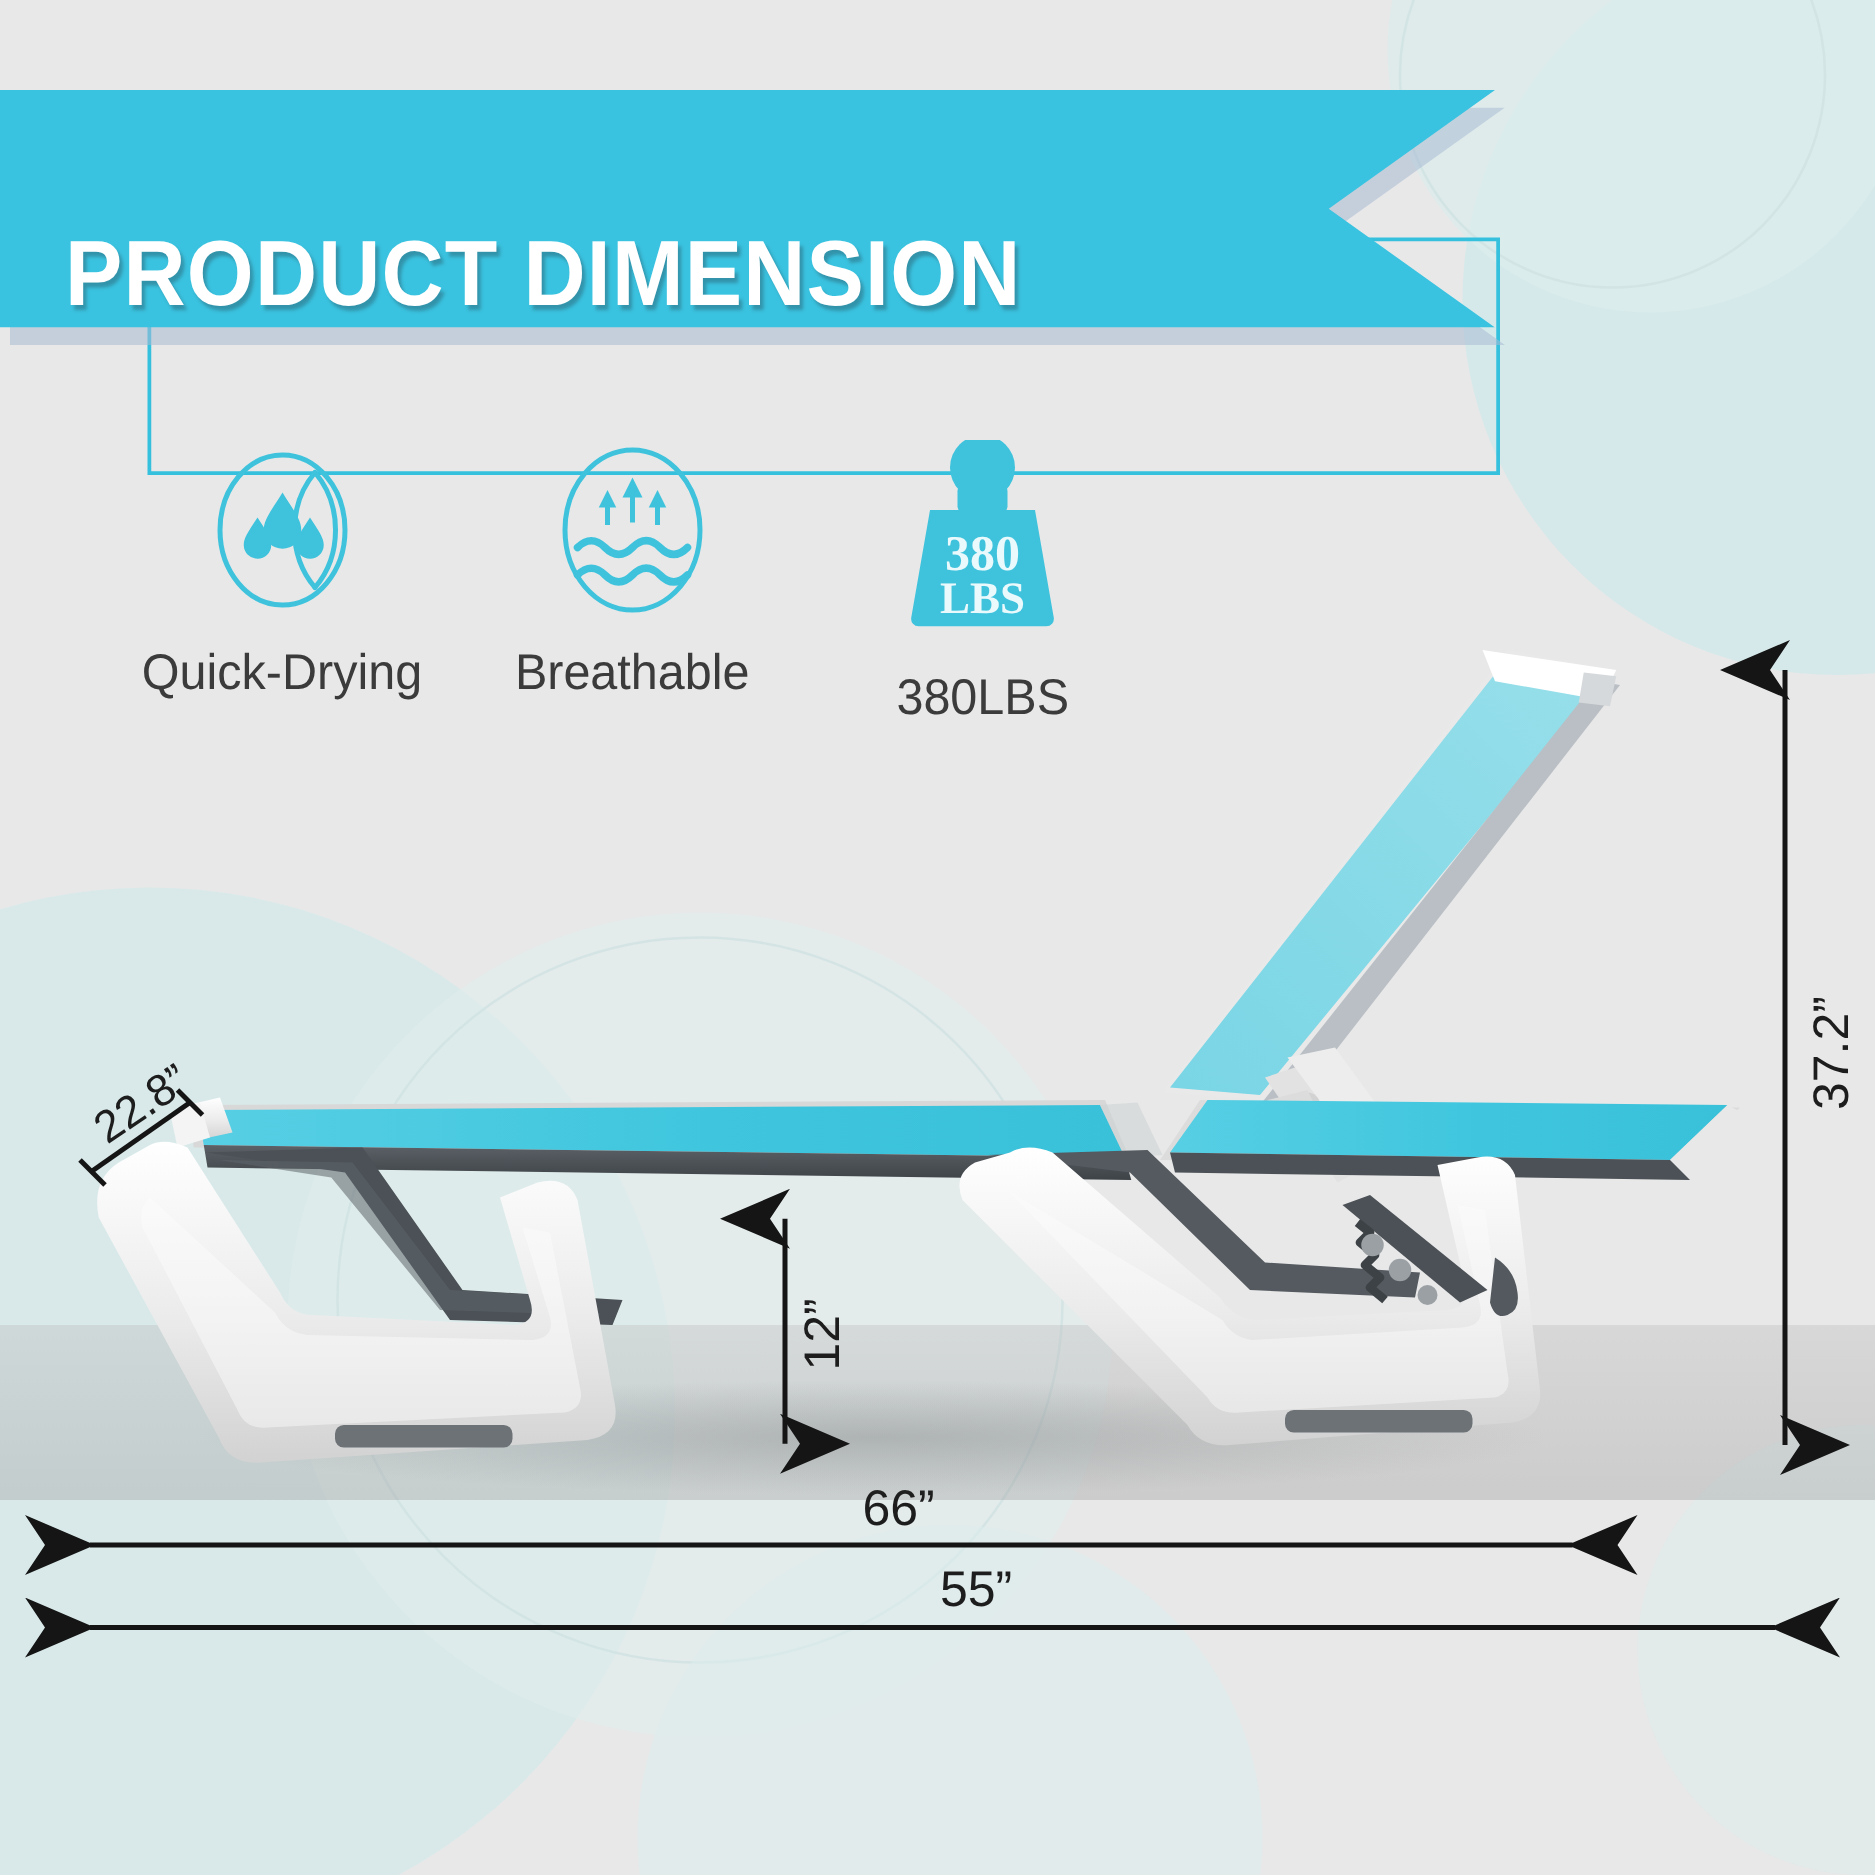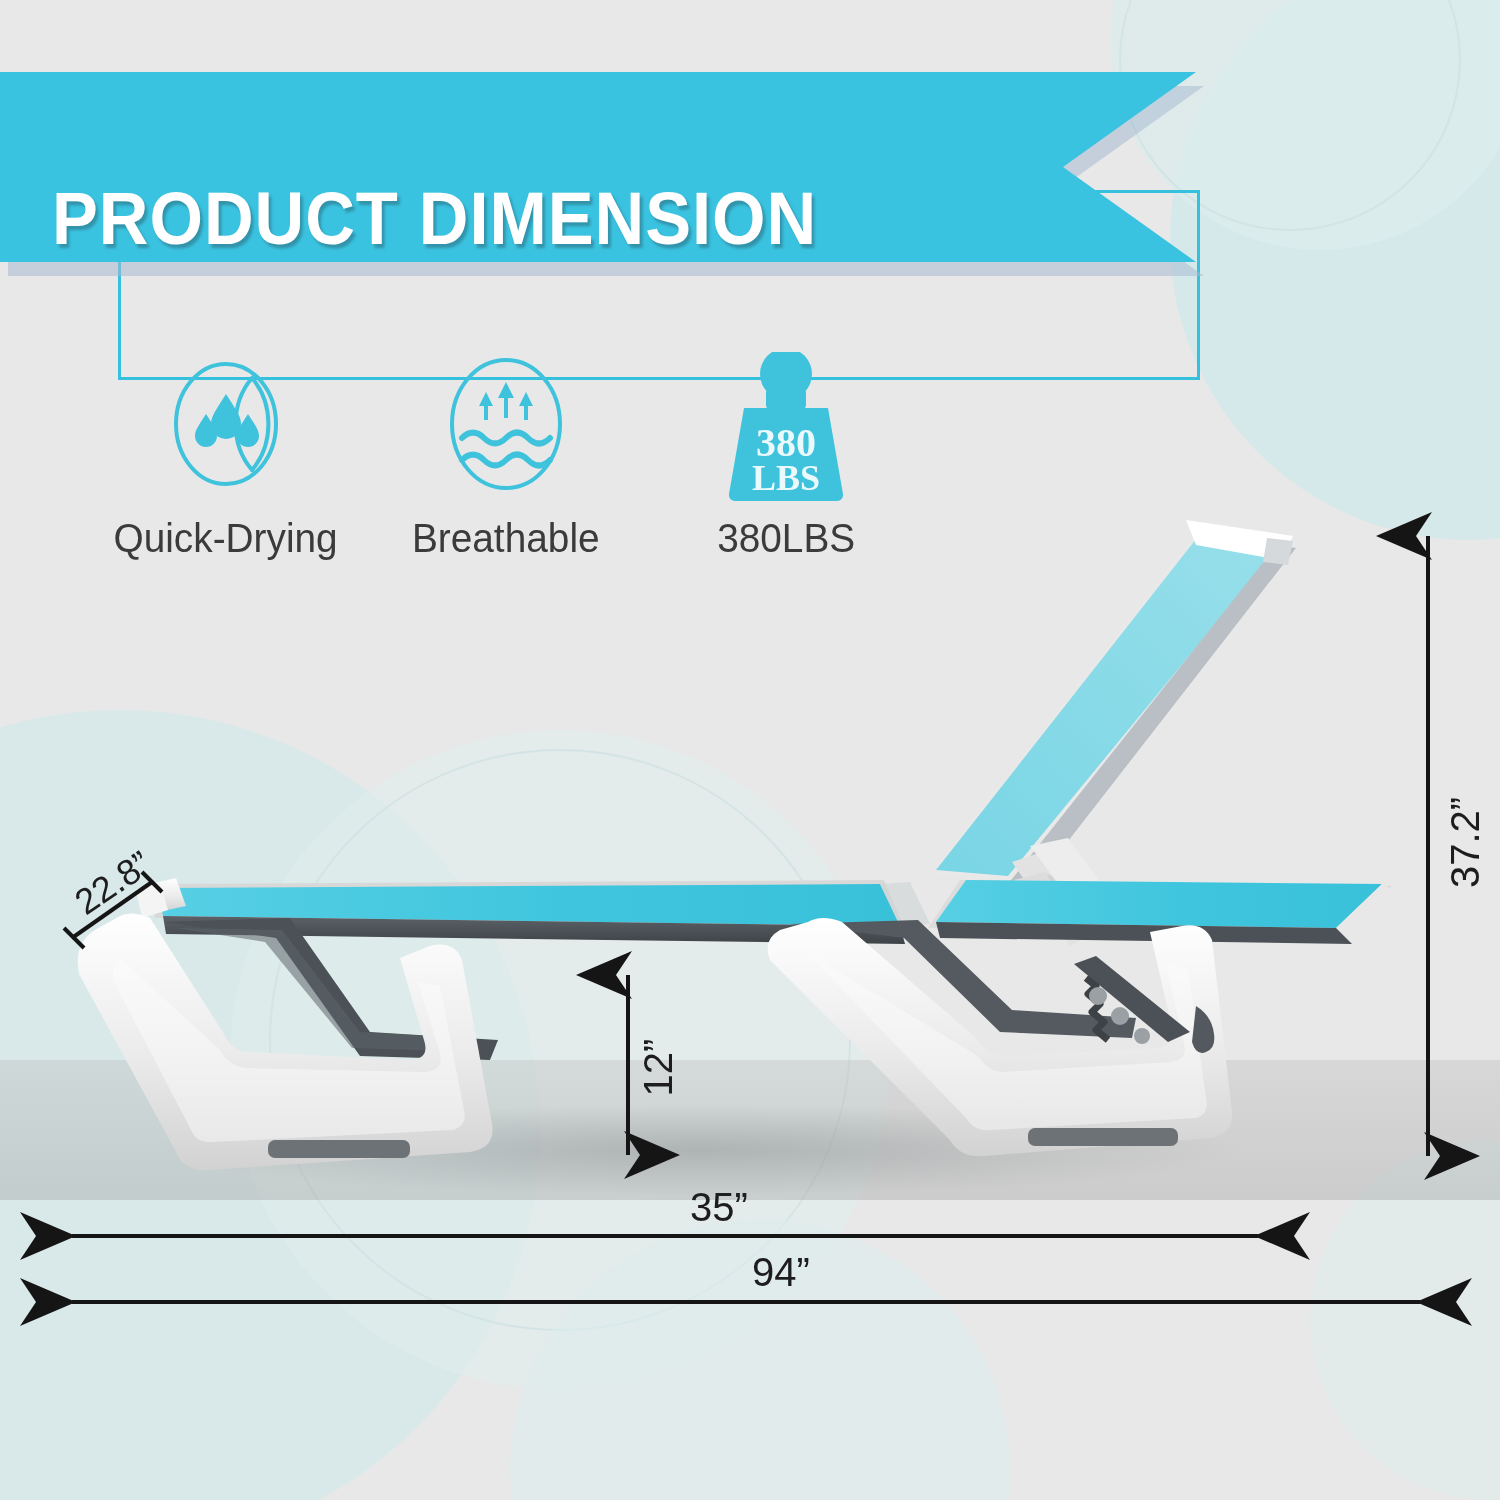--- a/index.html
+++ b/index.html
@@ -130,21 +130,21 @@
             <path d="M50 40 L57 54 L52 54 L52 68 L48 68 L48 54 L43 54 Z"></path>
             <path d="M90 40 L97 54 L92 54 L92 68 L88 68 L88 54 L83 54 Z"></path>
           </g>
           <path d="M26 86 q11 -11 22 0 q11 11 22 0 q11 -11 22 0 q11 11 22 0" fill="none" stroke="#3fc3dd" stroke-width="6" stroke-linecap="round"></path>
           <path d="M26 108 q11 -11 22 0 q11 11 22 0 q11 -11 22 0 q11 11 22 0" fill="none" stroke="#3fc3dd" stroke-width="6" stroke-linecap="round"></path>
         </svg>
       </div>
       <div class="f-label">Breathable</div>
     </div>
 
-    <div class="feature" style="width:280px;">
+    <div class="feature" style="width:280px;gap:20px;">
       <div class="f-icon">
         <svg width="150" height="150" viewBox="0 0 150 150">
           <circle cx="75" cy="22" r="26" fill="#3fc3dd"></circle>
           <rect x="55" y="36" width="40" height="22" rx="5" fill="#3fc3dd"></rect>
           <path d="M33 56 L117 56 L132 142 a6 6 0 0 1 -6 7 L24 149 a6 6 0 0 1 -6 -7 Z" fill="#3fc3dd"></path>
           <text x="75" y="104" text-anchor="middle" fill="#eaf9fc" font-family="'Liberation Serif', serif" font-size="40" font-weight="700">380</text>
           <text x="75" y="138" text-anchor="middle" fill="#eaf9fc" font-family="'Liberation Serif', serif" font-size="36" font-weight="700">LBS</text>
         </svg>
       </div>
       <div class="f-label">380LBS</div>
@@ -287,17 +287,17 @@
       <line x1="72" y1="1302" x2="1420" y2="1302" stroke="#151515" stroke-width="4" marker-start="url(#arrL)" marker-end="url(#arrR)"></line>
     </g>
   </svg>
 
   <div class="dim-text small" style="left:72px;top:862px;transform:rotate(-34deg);">22.8”</div>
 
   <div class="dim-text" style="left:630px;top:1045px;transform:rotate(-90deg);">12”</div>
 
   <div class="dim-text" style="left:1420px;top:820px;transform:rotate(-90deg);">37.2”</div>
 
-  <div class="dim-text" style="left:690px;top:1185px;">35”</div>
-
-  <div class="dim-text" style="left:752px;top:1250px;">94”</div>
+  <div class="dim-text" style="left:690px;top:1185px;">66”</div>
+
+  <div class="dim-text" style="left:752px;top:1250px;">55”</div>
 
 </div>
 
 </body></html>

